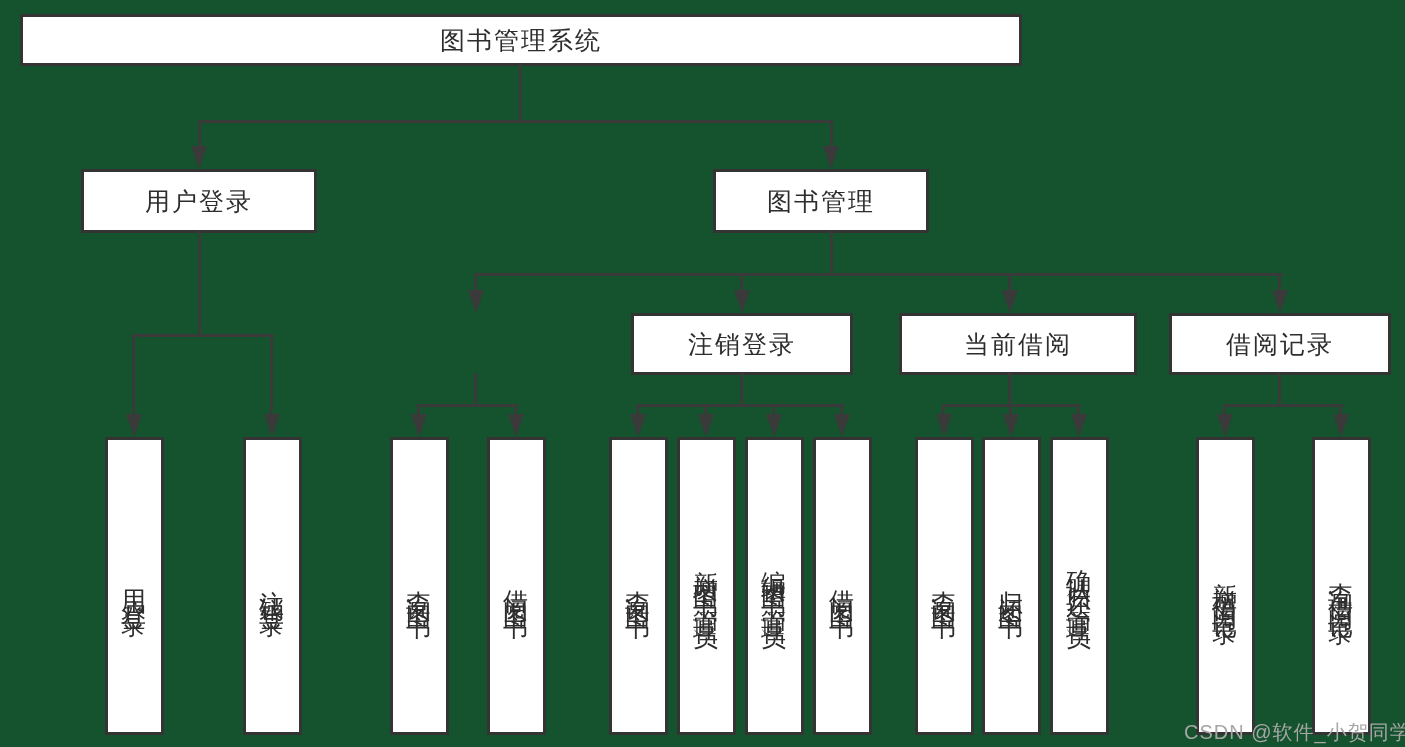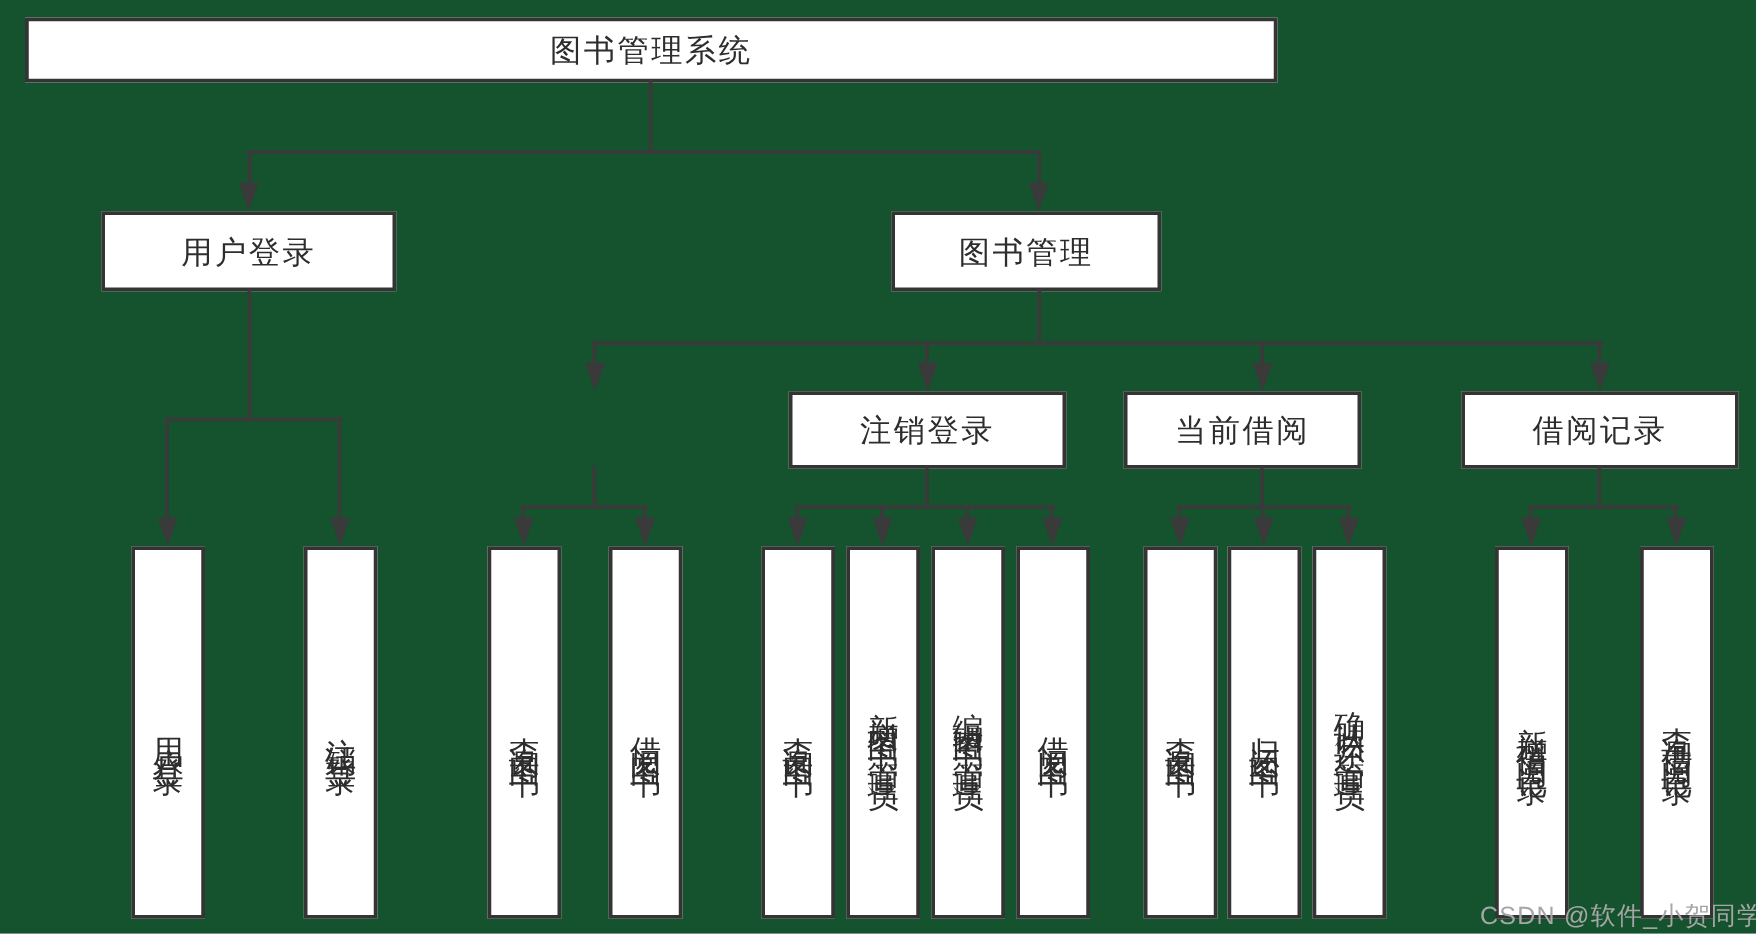--- a/index.html
+++ b/index.html
@@ -68,21 +68,21 @@
   <div class="line" style="left:740px;top:273px;width:3px;height:20px;"></div>
   <div class="arrow" style="left:734px;top:290px;"></div>
   <div class="line" style="left:1008px;top:273px;width:3px;height:20px;"></div>
   <div class="arrow" style="left:1002px;top:290px;"></div>
   <div class="line" style="left:1278px;top:273px;width:3px;height:20px;"></div>
   <div class="arrow" style="left:1272px;top:290px;"></div>
 
   <div class="node" style="left:631px;top:313px;width:222px;height:62px;">
     <span class="hlabel">注销登录</span>
   </div>
-  <div class="node" style="left:899px;top:313px;width:190px;height:62px;">
+  <div class="node" style="left:899px;top:313px;width:238px;height:62px;">
     <span class="hlabel">当前借阅</span>
   </div>
   <div class="node" style="left:1169px;top:313px;width:222px;height:62px;">
     <span class="hlabel">借阅记录</span>
   </div>
 
   <div class="line" style="left:474px;top:373px;width:3px;height:34px;"></div>
   <div class="line" style="left:417px;top:404px;width:101px;height:3px;"></div>
   <div class="line" style="left:417px;top:404px;width:3px;height:12px;"></div>
   <div class="arrow" style="left:411px;top:414px;"></div>

